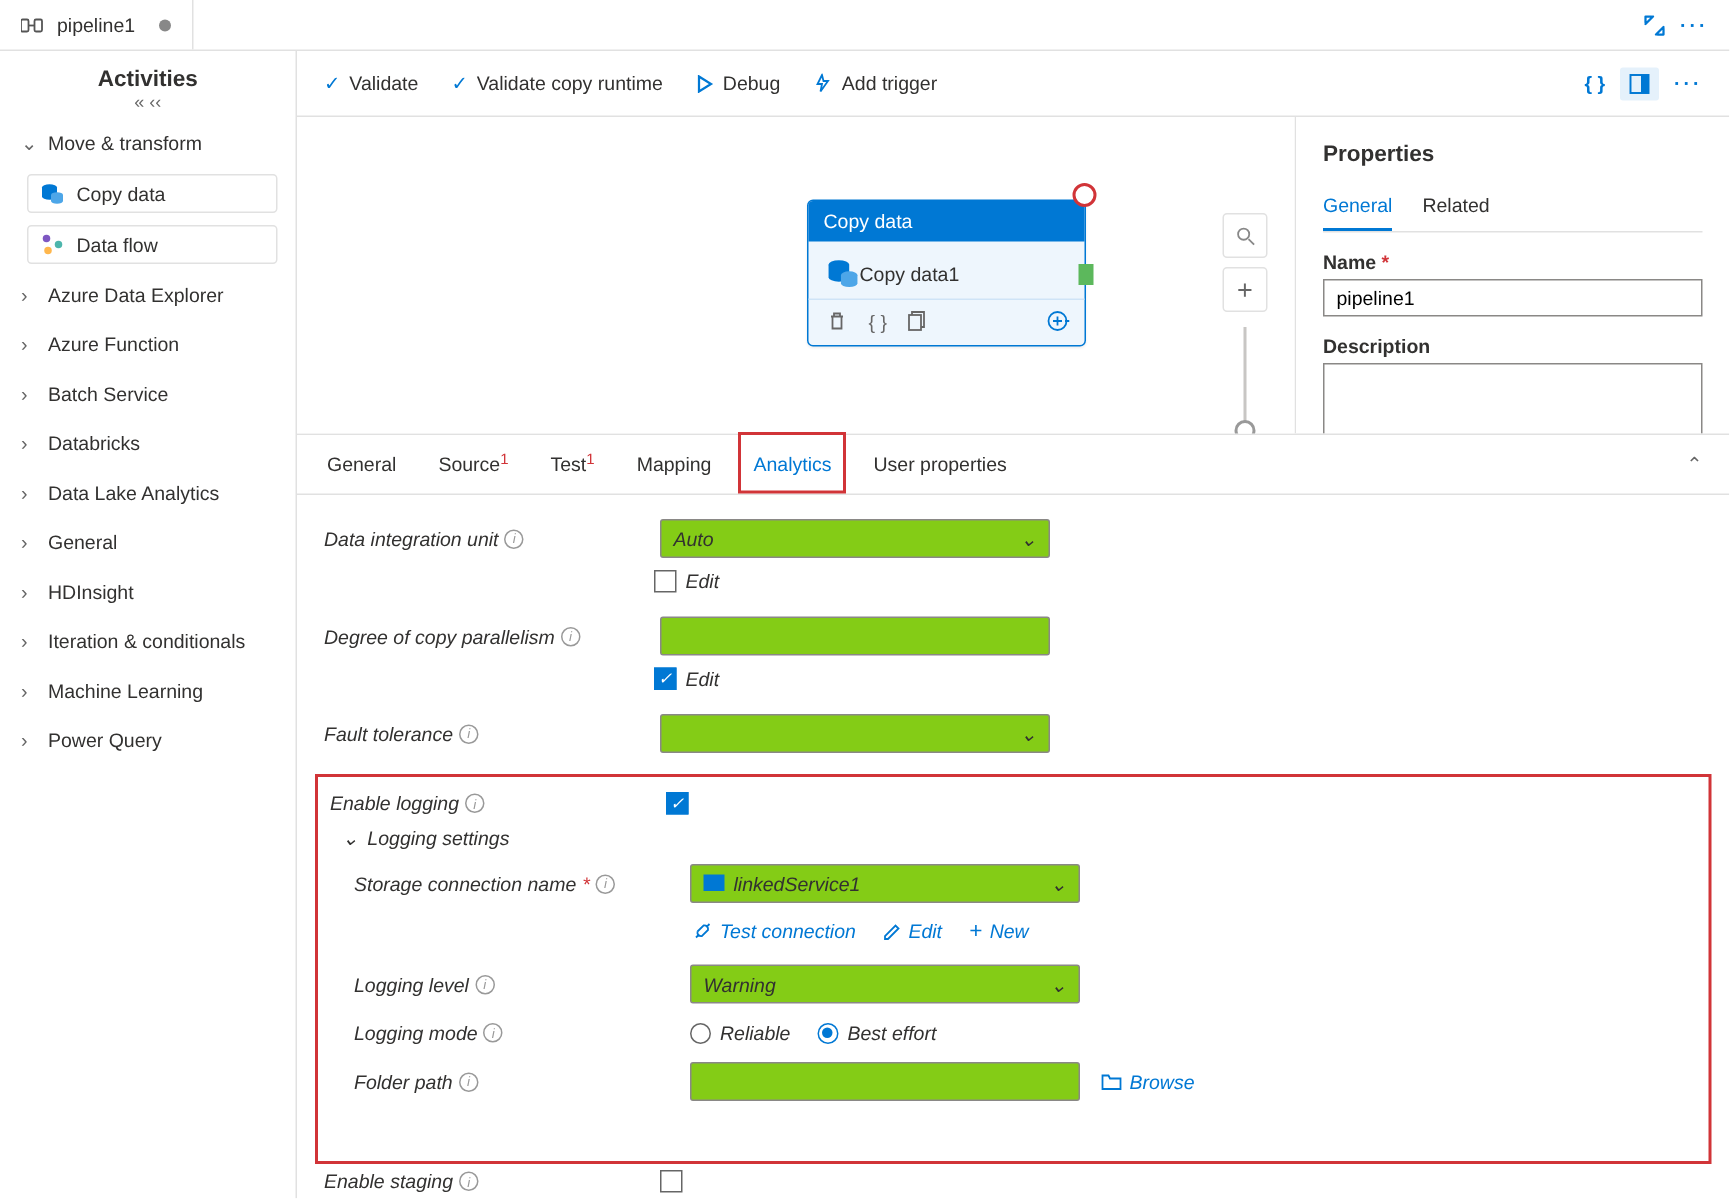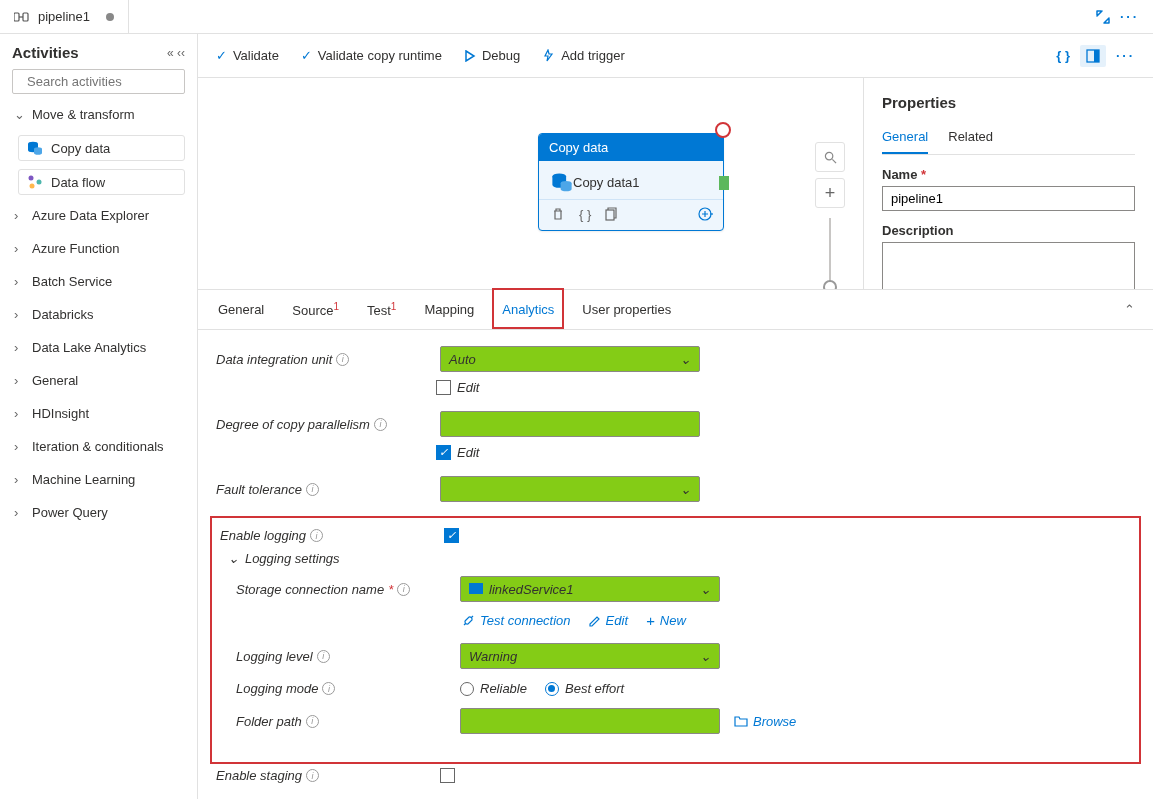--- a/index.html
+++ b/index.html
@@ -9,21 +9,21 @@
 .tab-pipeline .dot { width:8px;height:8px;border-radius:50%;background:#888; margin-left:8px; }
 .tab-icon { width:16px; height:14px; }
 .flex-spacer { flex:1; }
 .expand-icons { display:flex; gap:10px; padding-right:14px; }
 .icon-btn { cursor:pointer; display:inline-flex; align-items:center; justify-content:center; color:#0078d4; }
 
 .main-row { flex:1; display:flex; overflow:hidden; }
 
 
 .sidebar { width:198px; border-right:1px solid #e1e1e1; display:flex; flex-direction:column; padding:10px 12px 10px 12px; gap:8px; overflow:hidden; }
-.sidebar-header { display:flex; align-items:center; justify-content:space-between; }
+.sidebar-header { display:flex; align-items:center; justify-content:space-between;flex-direction:column; }
 .sidebar-header h3 { font-size:15px; font-weight:600; }
 .search-box { display:flex; align-items:center; gap:6px; border:1px solid #c8c6c4; border-radius:2px; padding:4px 8px; color:#605e5c; }
 .search-box input { border:none; outline:none; font-size:13px; flex:1; background:transparent; }
 .sidebar-item { display:flex; align-items:center; gap:8px; padding:5px 2px; cursor:pointer; font-size:13px; }
 .chev { width:10px; display:inline-block; color:#666; }
 .activity-pill { margin-left:6px; border:1px solid #e1e1e1; border-radius:3px; padding:4px 8px; display:flex; align-items:center; gap:8px; font-size:13px; }
 
 
 .center { flex:1; display:flex; flex-direction:column; overflow:hidden; }
 .toolbar { display:flex; align-items:center; height:44px; padding:0 18px; gap:22px; border-bottom:1px solid #e1e1e1; }
@@ -64,21 +64,21 @@
 .settings-body::-webkit-scrollbar { width:10px; }
 .settings-body::-webkit-scrollbar-thumb { background:#c8c6c4; }
 .frow { display:flex; align-items:center; gap:14px; margin-bottom:8px; }
 .flabel { width:210px; display:flex; align-items:center; gap:4px; }
 .info-i { display:inline-flex; width:13px; height:13px; border:1px solid #999; border-radius:50%; align-items:center; justify-content:center; font-size:9px; color:#999; }
 .select-box, .text-box { width:260px; height:26px; border:1px solid #8a8886; border-radius:2px; display:flex; align-items:center; padding:0 8px; justify-content:space-between; background:#84cc16; cursor:pointer; font-size:13px; }
 .text-box { justify-content:flex-start; cursor:text; }
 .sub-row { margin-left:220px; display:flex; align-items:center; gap:6px; margin-bottom:16px; font-size:13px; }
 .chk { width:15px; height:15px; border:1px solid #666; display:inline-flex; align-items:center; justify-content:center; background:#fff; }
 .chk.checked { background:#0078d4; border-color:#0078d4; color:#fff; font-size:11px; }
-.logging-box { border:2px solid #d13438; padding:10px 8px 20px 8px; margin:0 -6px 4px -6px; }
+.logging-box { border:2px solid #d13438; padding:10px 8px 32px 8px; margin:0 -6px 4px -6px; }
 .logging-head { display:flex; align-items:center; gap:6px; margin:6px 0 10px 8px; font-size:13px; }
 .indent { padding-left:16px; }
 .action-row { display:flex; gap:18px; margin:10px 0 14px 226px;text-align:center; }
 .link-act { display:inline-flex; align-items:center; gap:5px; color:#0078d4; cursor:pointer; font-size:13px; }
 .radio-row { display:flex; align-items:center; gap:18px; margin-left:0; }
 .rad { width:14px; height:14px; border:1.5px solid #666; border-radius:50%; display:inline-flex; align-items:center; justify-content:center; }
 .rad.sel { border-color:#0078d4; }
 .rad.sel .dot { width:7px; height:7px; background:#0078d4; border-radius:50%; }
 .ls-icon { width:14px; height:11px; background:#0078d4; display:inline-block; margin-right:6px; }
 
@@ -120,27 +120,20 @@
     <span class="icon-btn dots">···</span>
   </div>
 </div>
 
 <div class="main-row">
 
   <div class="sidebar">
     <div class="sidebar-header">
       <h3>Activities</h3>
       <span style="color:#666;cursor:pointer;font-size:12px;">« ‹‹</span>
-    </div>
-    <div class="search-box">
-      <svg width="13" height="13" viewBox="0 0 14 14">
-          <circle cx="5.5" cy="5.5" r="4" fill="none" stroke="#888" stroke-width="1.3"></circle>
-          <line x1="9" y1="9" x2="13" y2="13" stroke="#888" stroke-width="1.3"></line>
-        </svg>
-      <input placeholder="Search activities" style="">
     </div>
     <div class="sidebar-item">
       <span class="chev">⌄</span>
       <span>Move &amp; transform</span>
     </div>
     <div class="activity-pill">
       <svg width="16" height="16" viewBox="0 0 16 16">
           <ellipse cx="6" cy="4" rx="5" ry="2.2" fill="#0078d4"></ellipse>
           <path d="M1 4 v6 a5 2.2 0 0 0 10 0 V4" fill="#0078d4"></path>
           <ellipse cx="11" cy="9" rx="4" ry="1.8" fill="#4da6e8"></ellipse>

